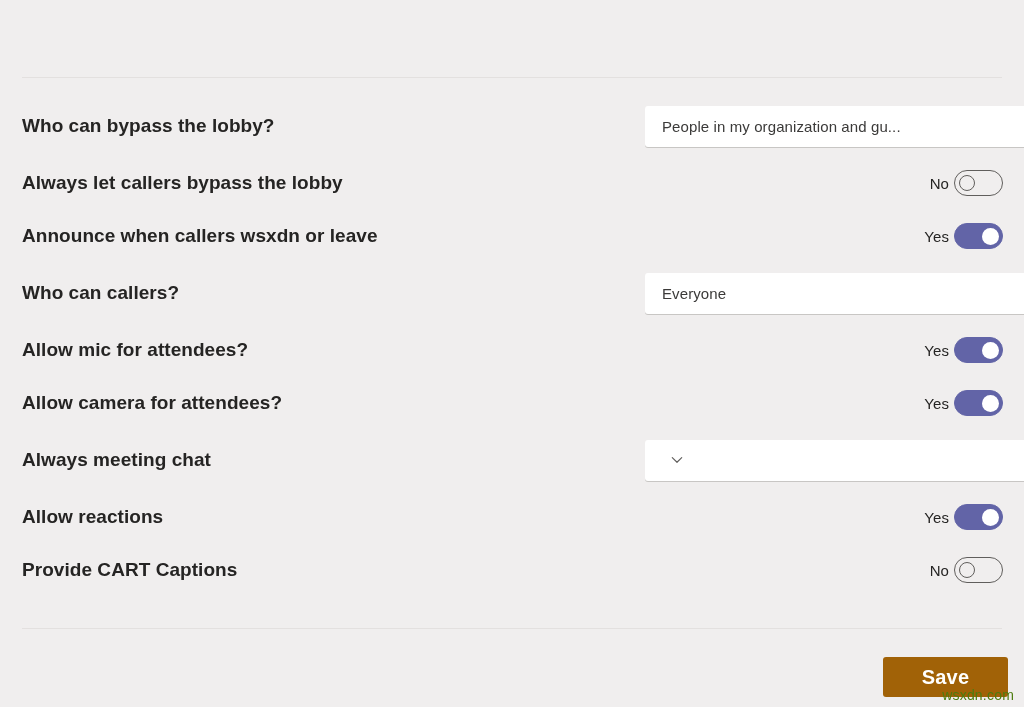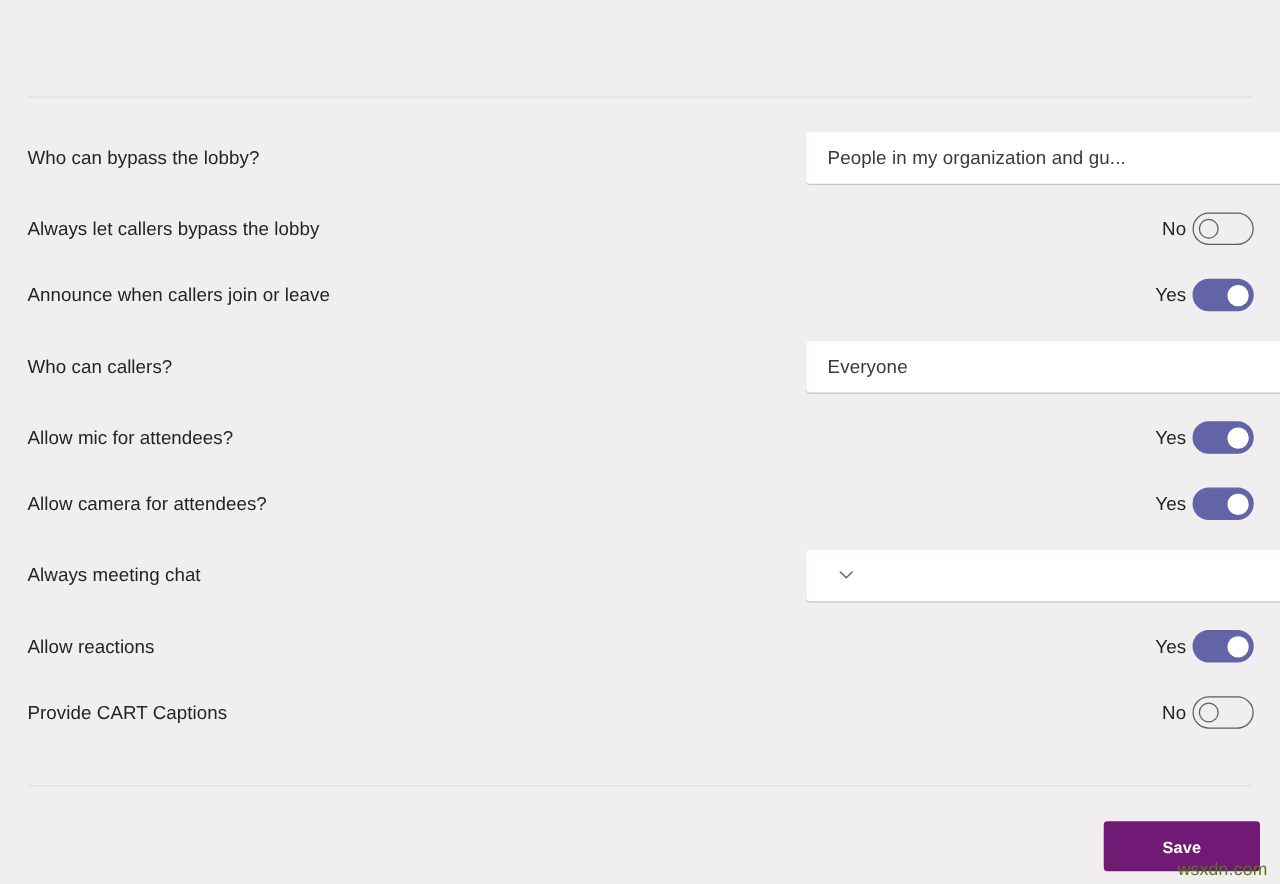--- a/index.html
+++ b/index.html
@@ -51,22 +51,22 @@
     position: absolute;
     left: 0;
     width: 1024px;
     height: 44px;
     display: flex;
     align-items: center;
   }
   .row-label {
     position: absolute;
     left: 22px;
-    font-size: 15px;
-    font-weight: 400;
+    font-size: 19px;
+    font-weight: 700;
     color: #252423;
     white-space: nowrap;
     letter-spacing: 0.05px;
   }
 
   
   .dropdown {
     position: absolute;
     left: 645px;
     width: 406px;
@@ -151,26 +151,26 @@
     box-sizing: border-box;
   }
 
   
   .save-button {
     position: absolute;
     left: 883px;
     top: 657px;
     width: 125px;
     height: 40px;
-    background: #701a75;
+    background: #a16207;
     color: #ffffff;
     border: none;
     border-radius: 3px;
     font-family: "Liberation Sans", sans-serif;
-    font-size: 13px;
+    font-size: 20px;
     font-weight: bold;
     cursor: pointer;
     letter-spacing: 0.2px;
   }
 
   
   .watermark {
     position: absolute;
     right: 10px;
     bottom: 4px;
@@ -202,21 +202,21 @@
       <div class="row" style="top: 161px; text-align: center;">
         <div class="row-label">Always let callers bypass the lobby</div>
         <div class="toggle-wrap">
           <span class="toggle-text">No</span>
           <span class="switch off">
             <span class="knob"></span>
           </span>
         </div>
       </div>
       <div class="row" style="top: 214px;">
-        <div class="row-label">Announce when callers join or leave</div>
+        <div class="row-label">Announce when callers wsxdn or leave</div>
         <div class="toggle-wrap">
           <span class="toggle-text">Yes</span>
           <span class="switch on">
             <span class="knob"></span>
           </span>
         </div>
       </div>
       <div class="row" style="top: 271px;">
         <div class="row-label">Who can callers?</div>
         <div class="dropdown">

